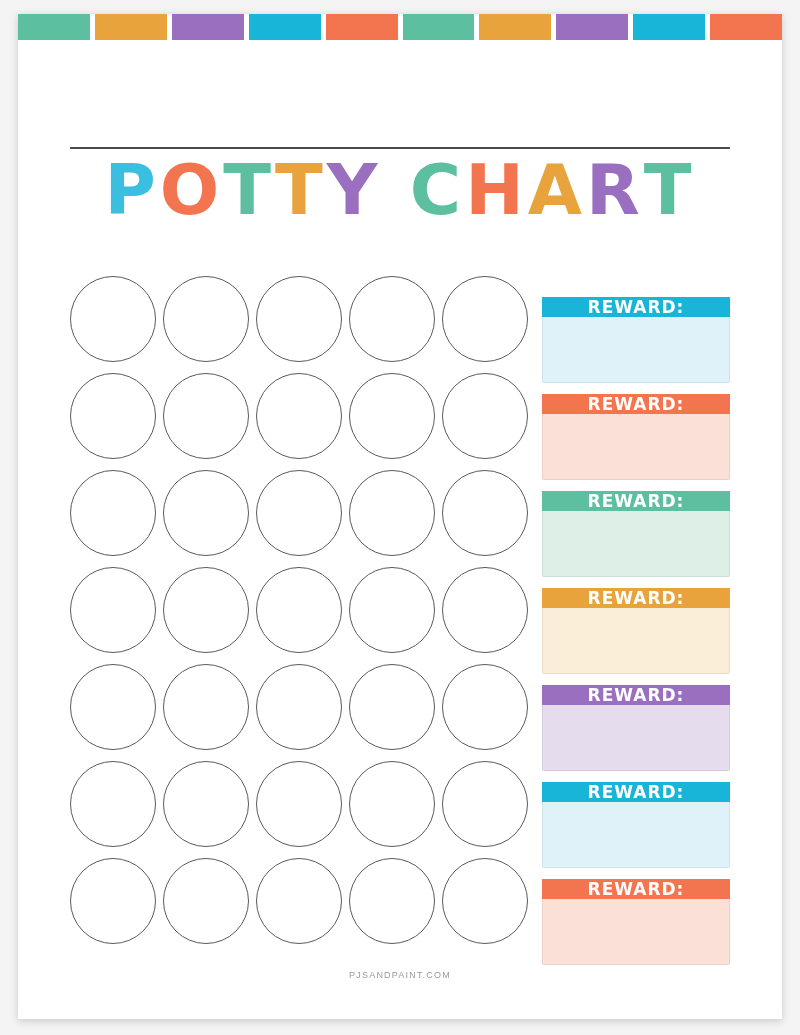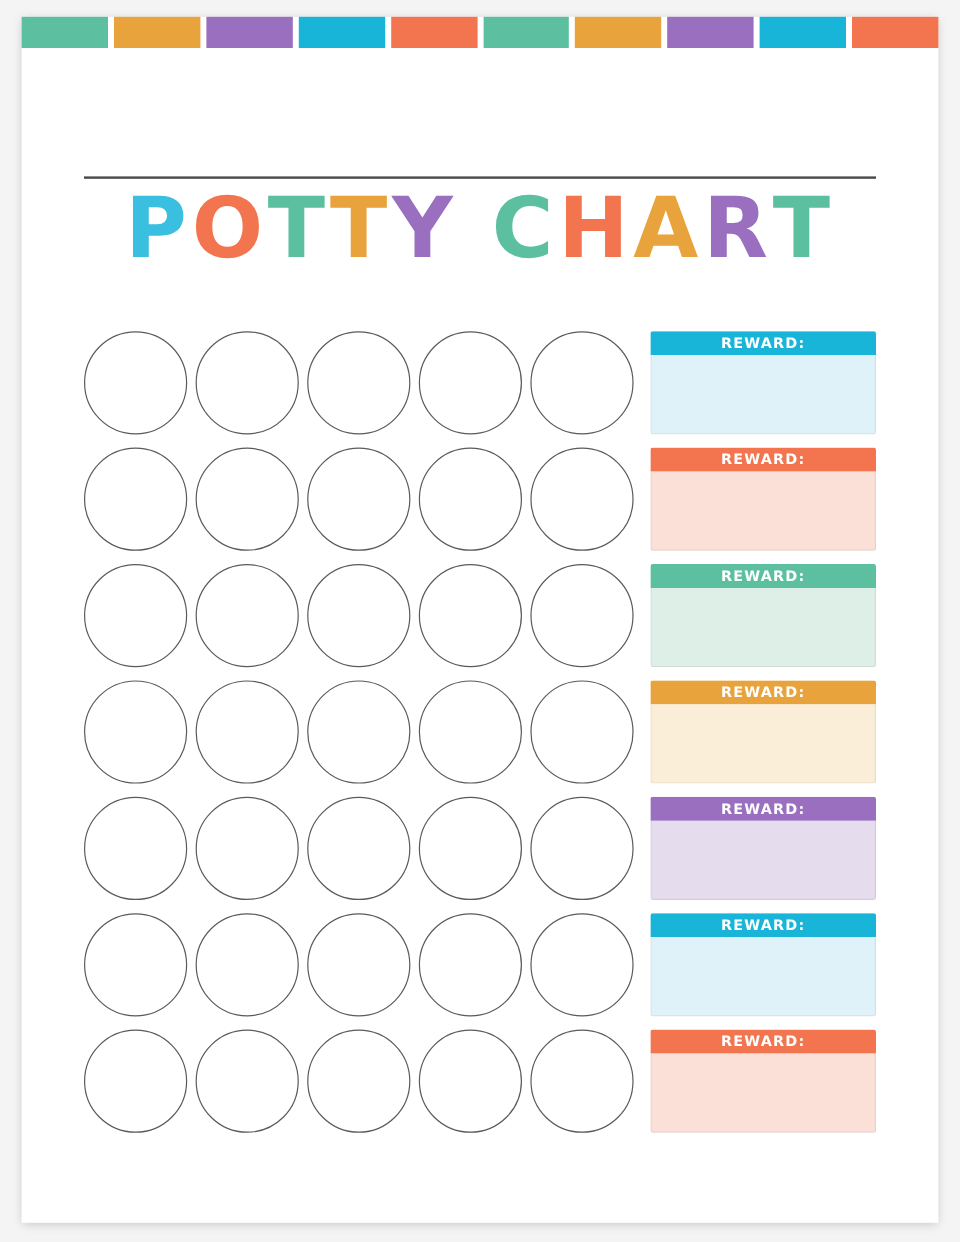--- a/index.html
+++ b/index.html
@@ -105,22 +105,23 @@
     border-radius: 2px;
     overflow: hidden;
   }
   .reward-header {
     height: 20px;
     line-height: 20px;
     text-align: center;
     color: #ffffff;
     font-family: "DejaVu Sans", sans-serif;
     font-weight: bold;
-    font-size: 12px;
+    font-size: 17px;
     letter-spacing: 1px;
+    margin-top: 21px;
   }
   .reward-body {
     height: 66px;
     border-left: 1px solid rgba(0,0,0,0.07);
     border-right: 1px solid rgba(0,0,0,0.07);
     border-bottom: 1px solid rgba(0,0,0,0.07);
     box-sizing: border-box;
   }
 
   
@@ -246,15 +247,16 @@
             <div class="circle"></div>
             <div class="circle"></div>
           </div>
           <div class="reward-box">
             <div class="reward-header" style="background: rgb(242, 117, 79);">REWARD:</div>
             <div class="reward-body" style="background: rgb(251, 224, 216);"></div>
           </div>
         </div>
       </div>
 
+    <div class="footer">PJSANDPAINT.COM</div>
 
   </div>
 </div>
 
 </body></html>

